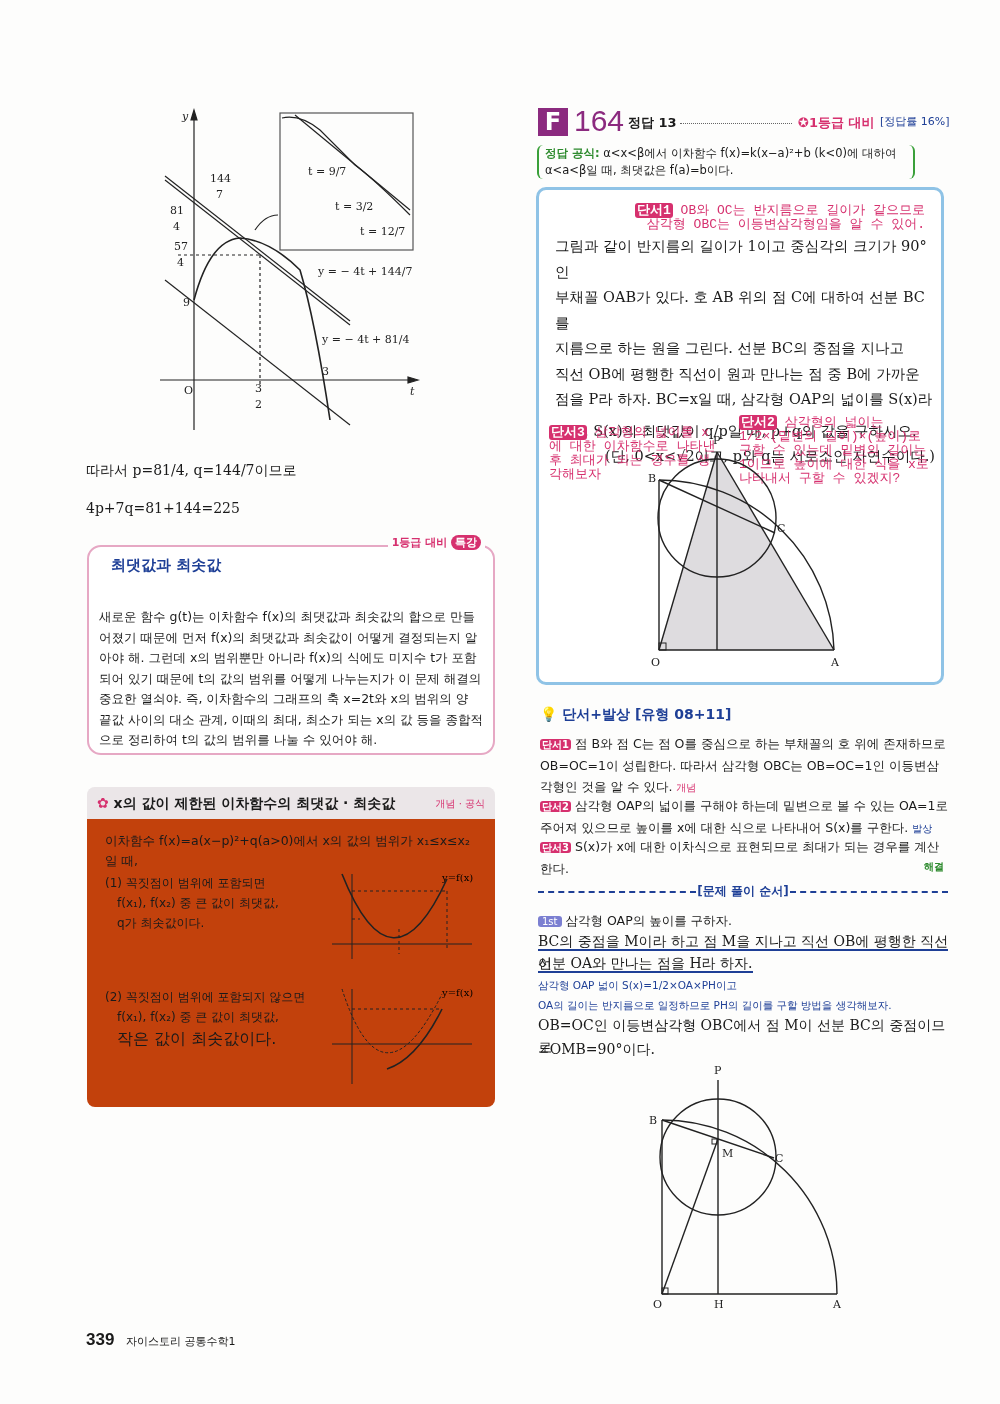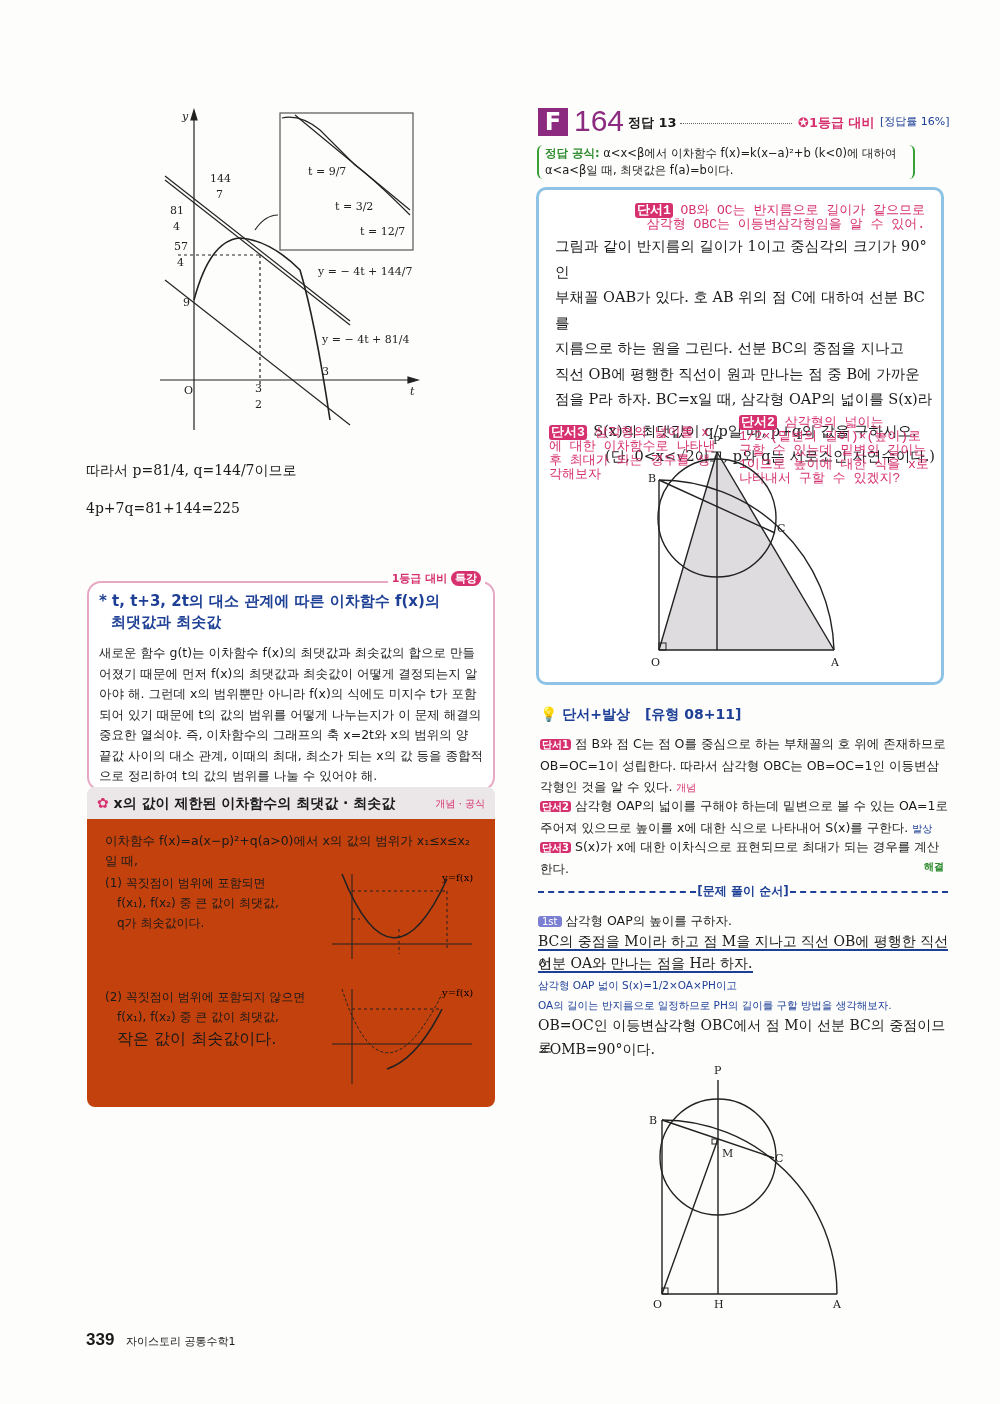--- a/index.html
+++ b/index.html
@@ -4,21 +4,21 @@
 <style>
   * { box-sizing: border-box; margin: 0; padding: 0; }
   body { width: 1000px; height: 1404px; background: #fdfdfc; font-family: "DejaVu Sans", sans-serif; color: #1a1a1a; position: relative; overflow: hidden; }
   .serif { font-family: "DejaVu Serif", "Liberation Serif", serif; }
   .abs { position: absolute; }
   .pink { color: #d6306e; text-align: right; }
   .blue { color: #1e3f96; }
 
   
   .line-l { font-size: 14px; }
-  .tip-box { left: 87px; top: 545px; width: 408px; height: 210px; border: 2px solid #e6a8c4; border-radius: 14px; background: #fff; margin-top: 36px; }
+  .tip-box { left: 87px; top: 545px; width: 408px; height: 210px; border: 2px solid #e6a8c4; border-radius: 14px; background: #fff; }
   .tip-tag { right: 8px; top: -12px; font-size: 11px; background: #fdfdfc; padding: 0 4px; color: #d6306e; font-weight: bold; }
   .tip-tag .badge { display: inline-block; background: #d6306e; color: #fff; border-radius: 9px; padding: 0 4px; font-size: 11px; }
   .tip-title { left: 10px; top: 8px; font-size: 15px; color: #1e3f96; font-weight: bold; line-height: 1.4; }
   .tip-body { left: 10px; top: 60px; width: 385px; font-size: 12.5px; line-height: 20.5px; }
 
   .concept-box { left: 87px; top: 787px; width: 408px; height: 320px; background: #f4f3f3; border-radius: 8px; }
   .concept-head { left: 0; top: 0; width: 408px; height: 32px; background: #ebe6e8; border-radius: 8px 8px 0 0; padding: 8px 10px; font-size: 14px; font-weight: bold; }
   .concept-head .kind { position: absolute; right: 10px; top: 10px; font-size: 10px; color: #d6306e; font-weight: normal; }
   .concept-body { left: 0; top: 32px; width: 408px; height: 288px; background: #c2410c; border-radius: 0 0 8px 8px; }
 
@@ -93,21 +93,20 @@
 
 <div class="abs line-l serif" style="left:86px;top:462px">따라서 p=81/4, q=144/7이므로</div>
 <div class="abs line-l serif" style="left:86px;top:500px">4p+7q=81+144=225</div>
 
 <div class="abs tip-box">
   <div class="abs tip-tag">
     <span>1등급 대비</span>
     <span class="badge">특강</span>
   </div>
   <div class="abs tip-title">
-    <div>* t, t+3, 2t의 대소 관계에 따른 이차함수 f(x)의</div>
     <div style="padding-left:12px">최댓값과 최솟값</div>
   </div>
   <div class="abs tip-body">새로운 함수 g(t)는 이차함수 f(x)의 최댓값과 최솟값의 합으로 만들어졌기 때문에 먼저 f(x)의 최댓값과 최솟값이 어떻게 결정되는지 알아야 해. 그런데 x의 범위뿐만 아니라 f(x)의 식에도 미지수 t가 포함되어 있기 때문에 t의 값의 범위를 어떻게 나누는지가 이 문제 해결의 중요한 열쇠야. 즉, 이차함수의 그래프의 축 x=2t와 x의 범위의 양 끝값 사이의 대소 관계, 이때의 최대, 최소가 되는 x의 값 등을 종합적으로 정리하여 t의 값의 범위를 나눌 수 있어야 해.</div>
 </div>
 
 <div class="abs concept-box">
   <div class="abs concept-head">
     <span class="pink">✿</span>
     <span>x의 값이 제한된 이차함수의 최댓값 · 최솟값</span>
     <span class="kind">개념 · 공식</span>
@@ -195,21 +194,21 @@
         <text x="138" y="102">C</text>
       <text x="12" y="236">O</text>
         <text x="192" y="236">A</text>
     </g>
   </svg>
 </div>
 
 <div class="abs idea-head">
   <span style="color:#f5b400">💡</span>
   <span>단서+발상</span>
-  <span style="margin-left:10px">[유형 08+11]</span>
+  <span style="">[유형 08+11]</span>
 </div>
 <div class="abs idea-item" style="top:733px">
   <span class="tag">단서1</span>
   <span>점 B와 점 C는 점 O를 중심으로 하는 부채꼴의 호 위에 존재하므로 OB=OC=1이 성립한다. 따라서 삼각형 OBC는 OB=OC=1인 이등변삼각형인 것을 알 수 있다.</span>
   <span class="pink" style="font-size:10px">개념</span>
 </div>
 <div class="abs idea-item" style="top:795px">
   <span class="tag">단서2</span>
   <span>삼각형 OAP의 넓이를 구해야 하는데 밑변으로 볼 수 있는 OA=1로 주어져 있으므로 높이를 x에 대한 식으로 나타내어 S(x)를 구한다.</span>
   <span class="blue" style="font-size:10px">발상</span>

